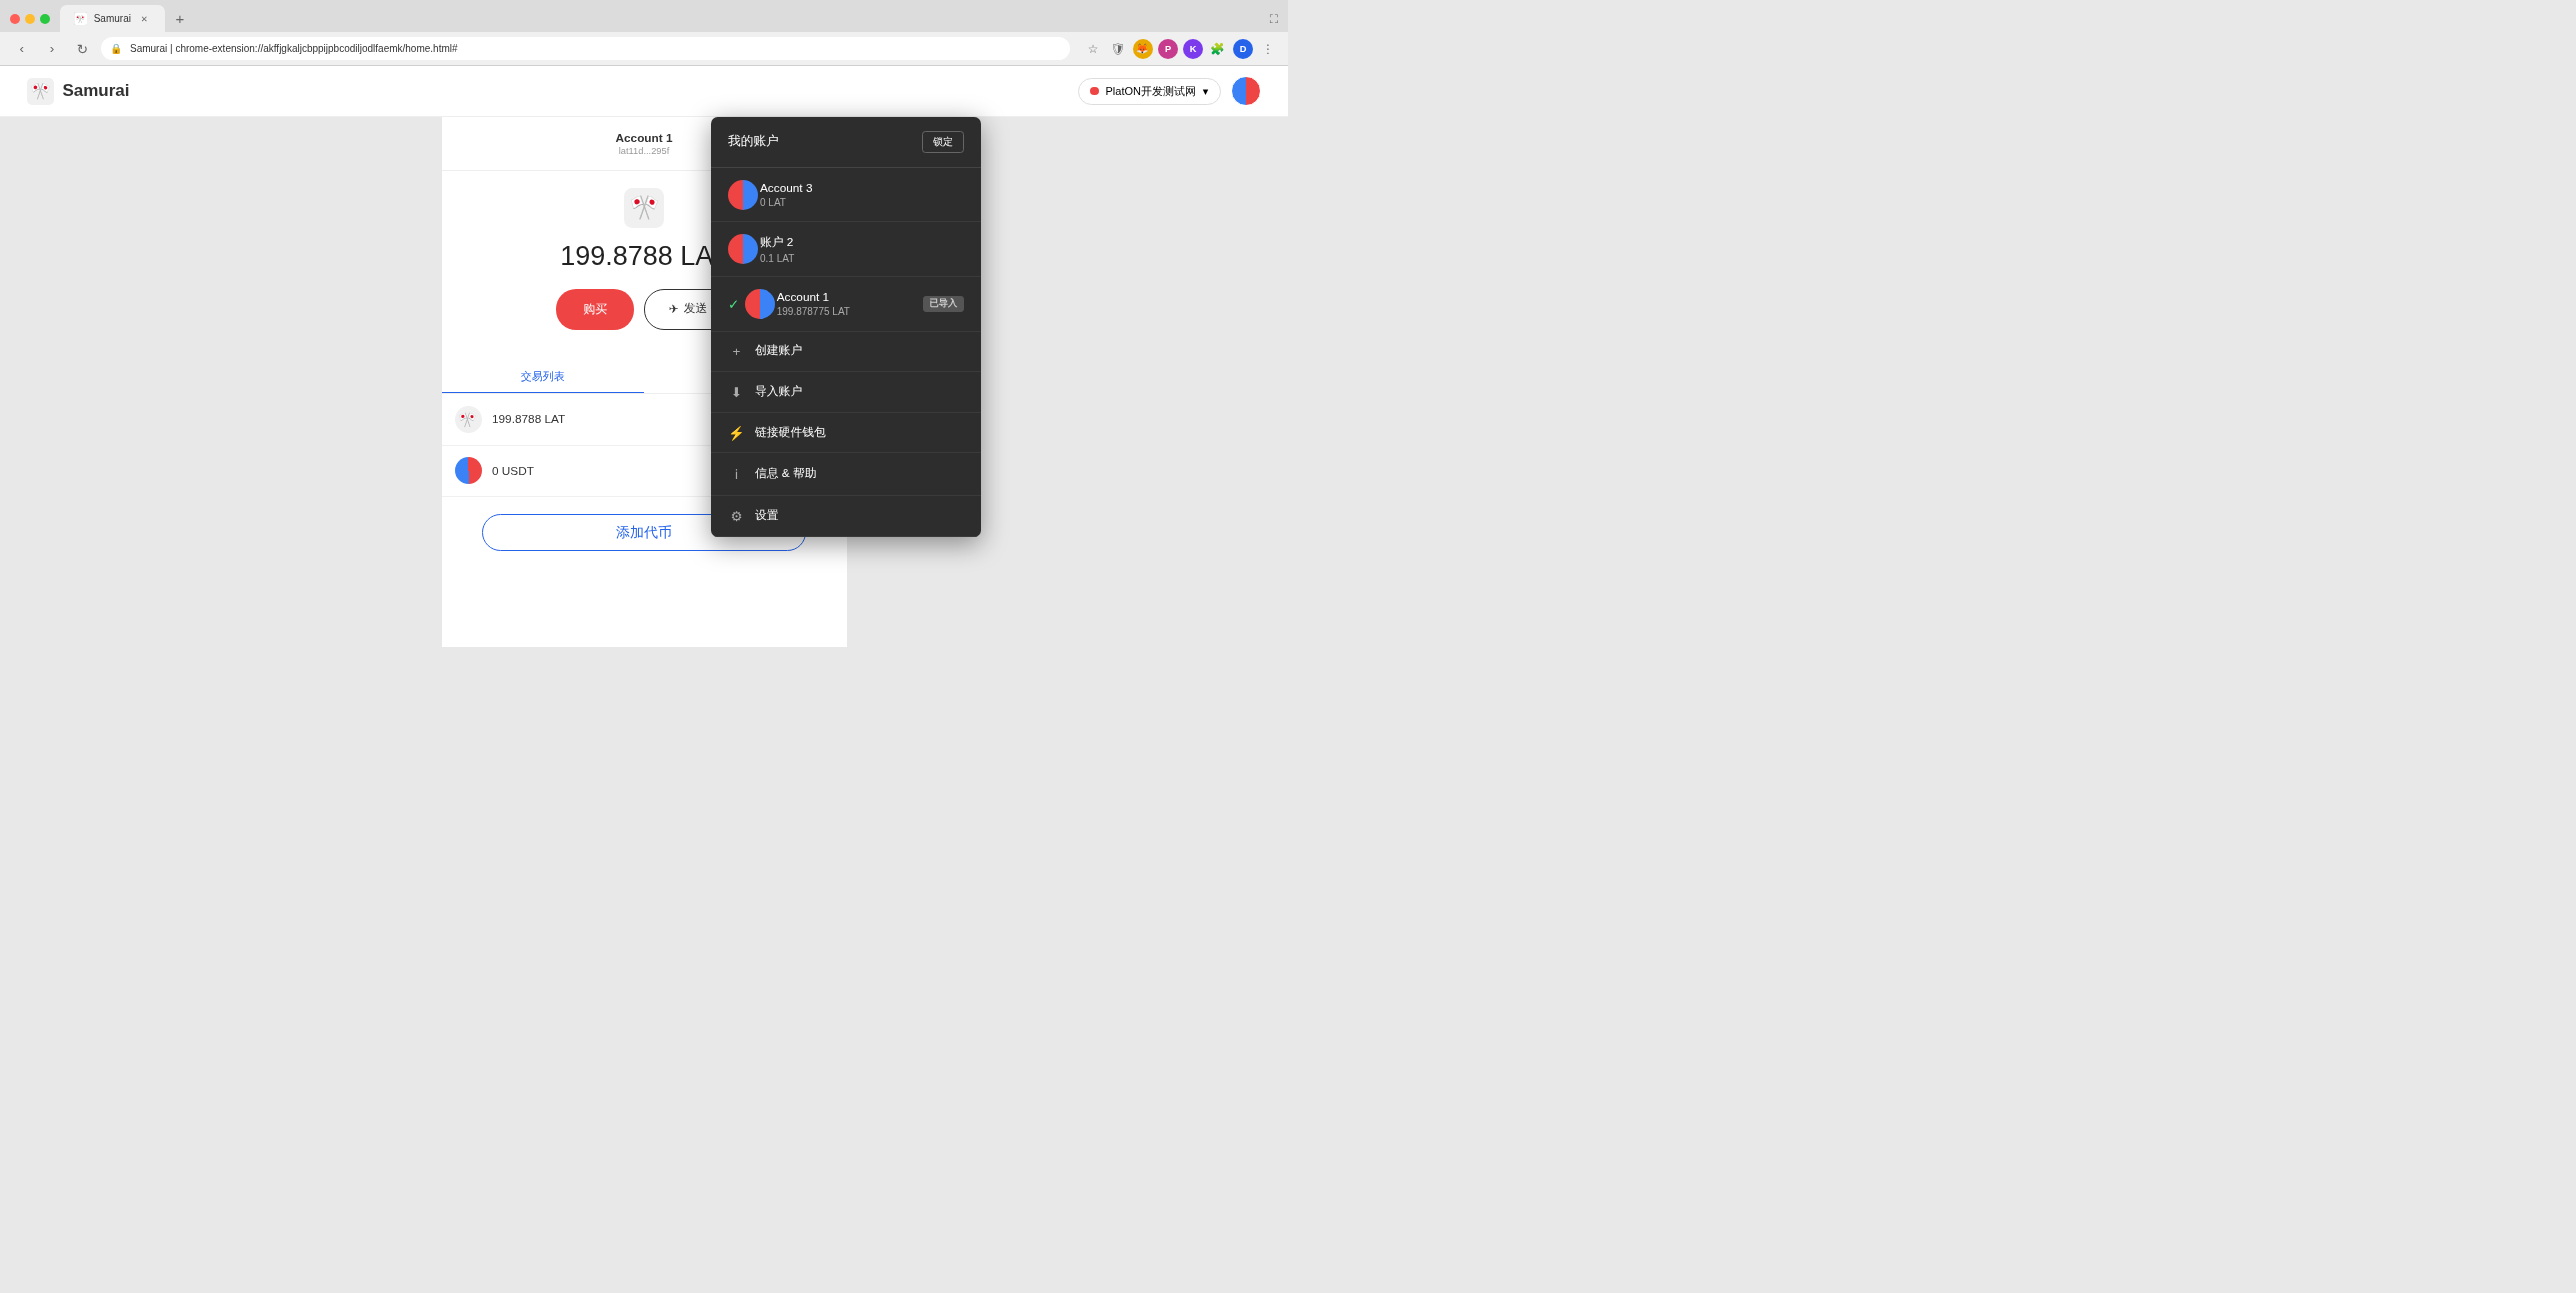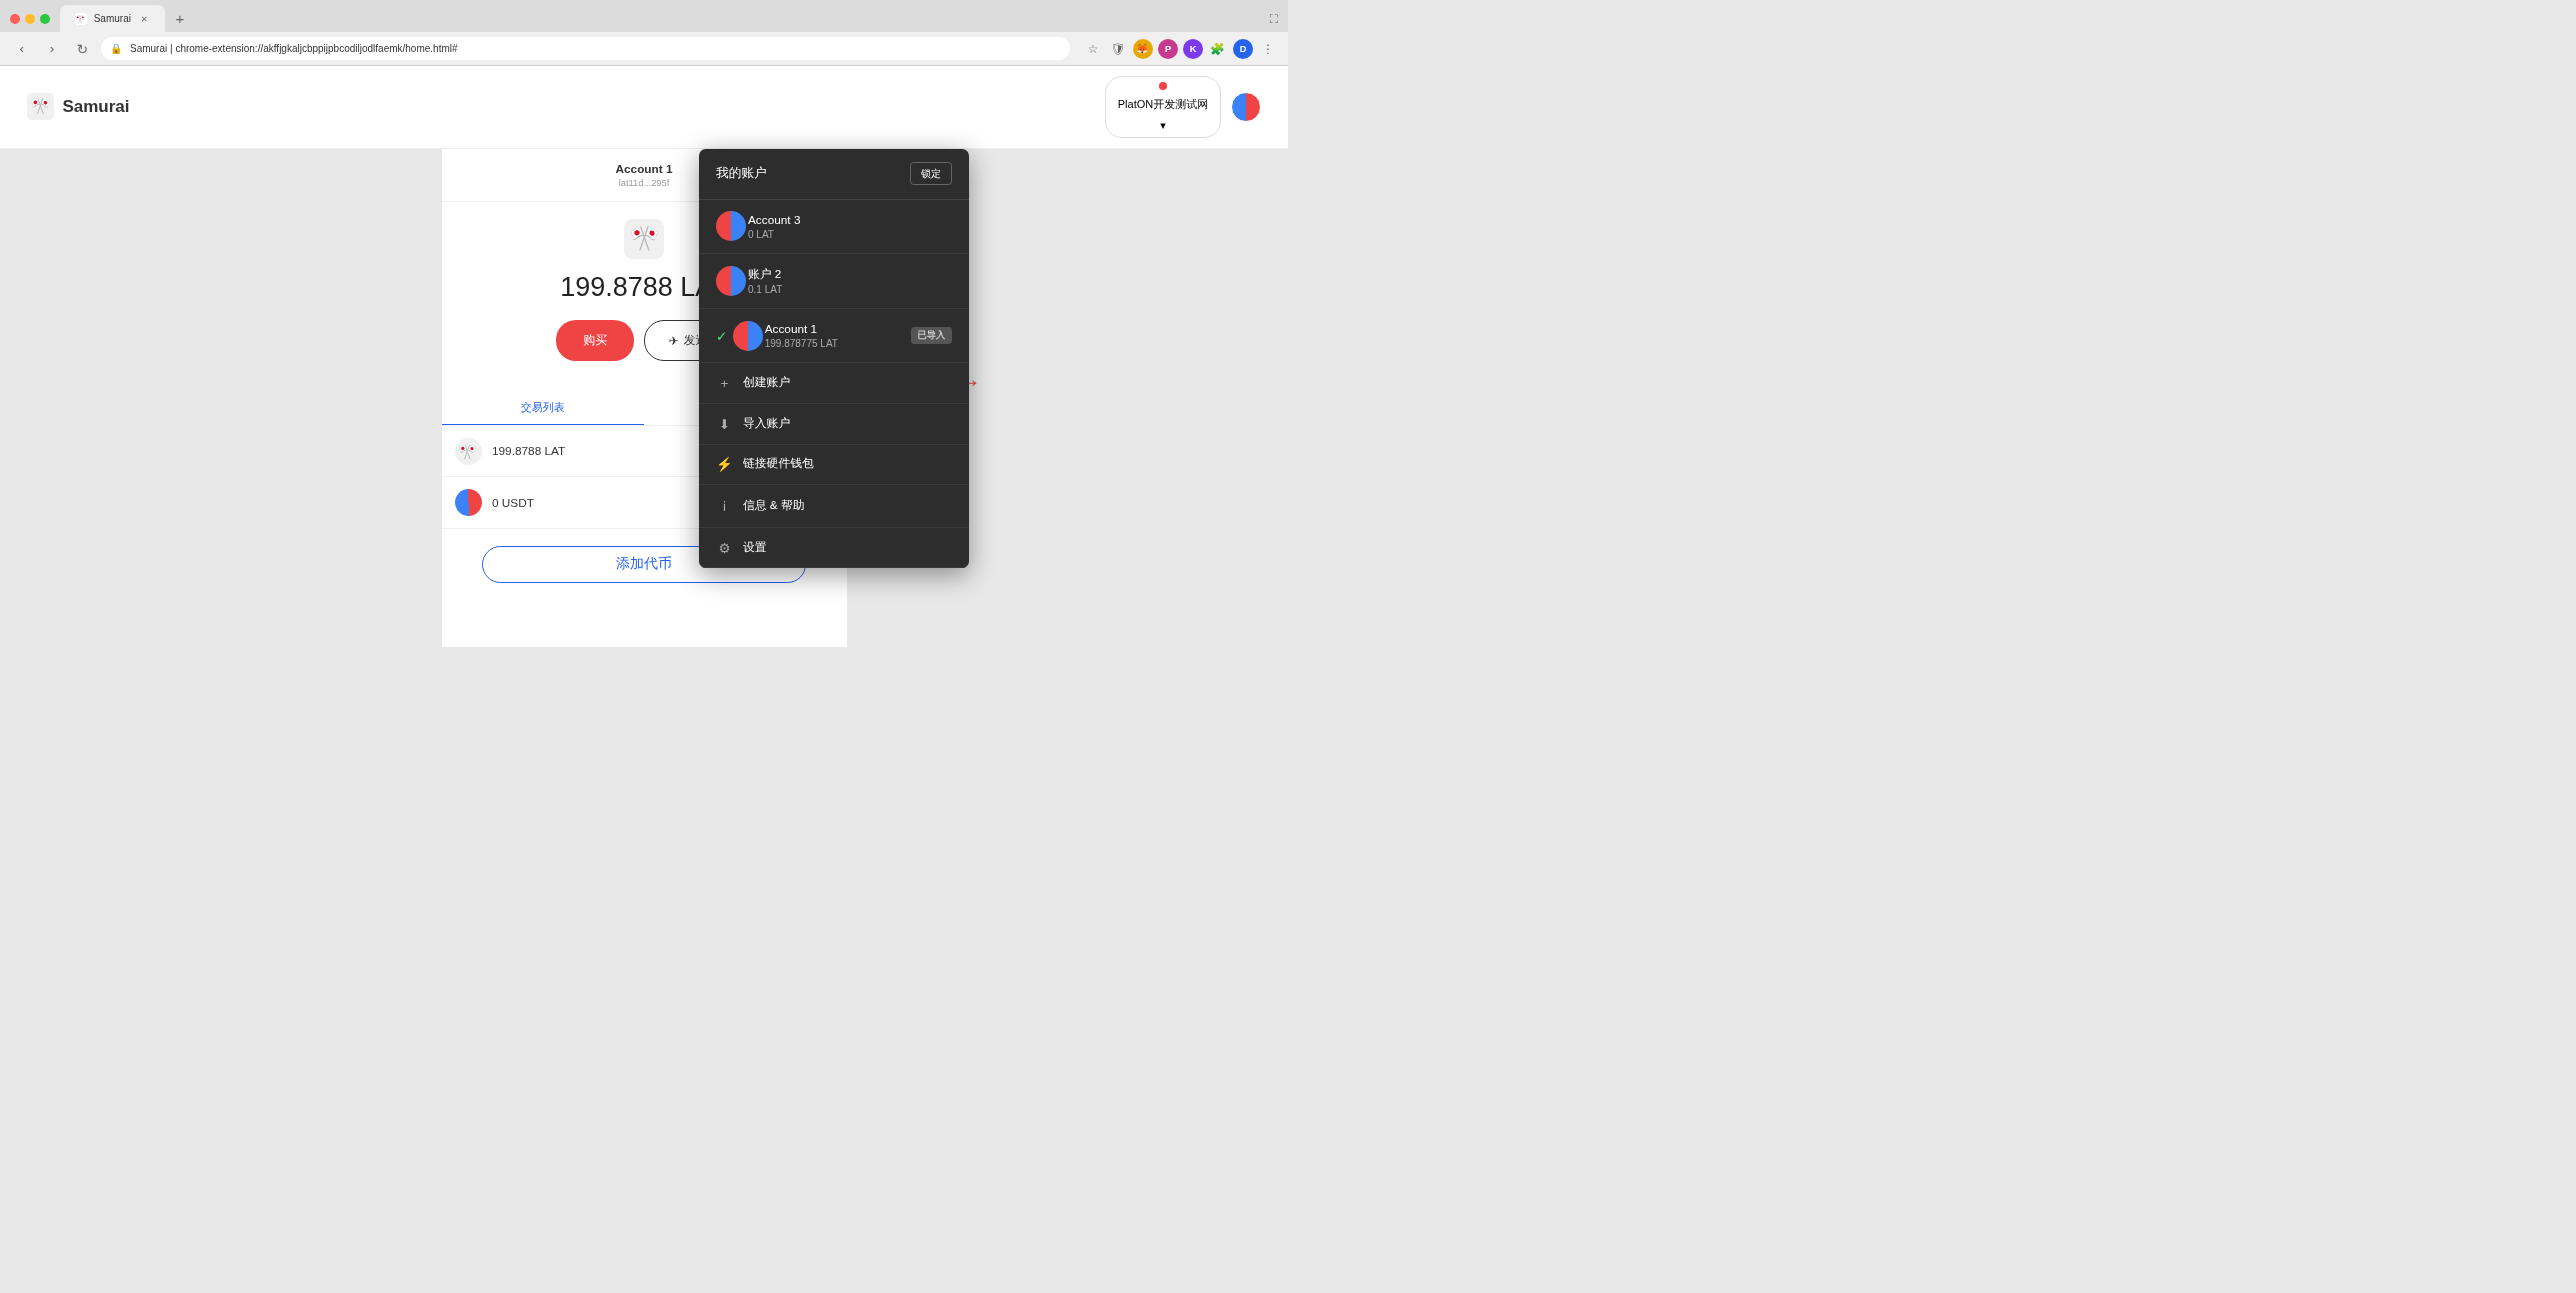--- a/index.html
+++ b/index.html
@@ -259,40 +259,39 @@
     .network-selector {
       display: flex;
       align-items: center;
       gap: 6.7px;
       background: white;
       border: 0.8px solid #ddd;
       border-radius: 17px;
       padding: 5px 11.8px;
       cursor: pointer;
       font-size: 11px;
-      flex-direction: column;
     }
 
     .network-dot {
       width: 8.4px;
       height: 8.4px;
       border-radius: 50%;
       background: #ef4444;
     }
 
     .top-right {
       display: flex;
       align-items: center;
       gap: 10px;
     }
 
     
     .account-menu {
       position: absolute;
-      right: 12px;
+      right: 0;
       top: 0;
       width: 270px;
       background: #2d2d2d;
       border-radius: 6.7px;
       overflow: hidden;
       z-index: 100;
       box-shadow: 0 6.7px 27px rgba(0,0,0,0.4);
     }
 
     .account-menu-header {

